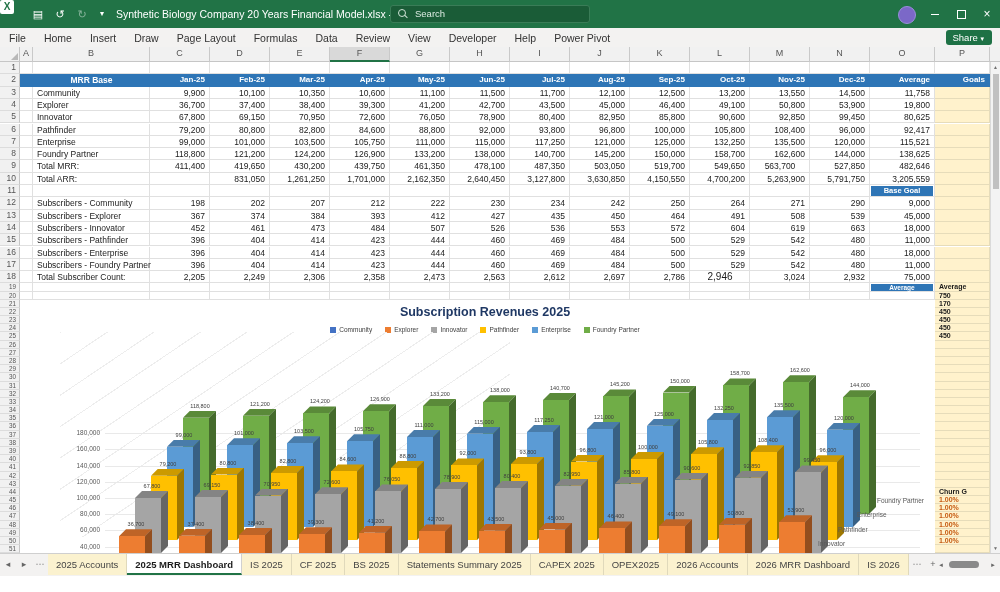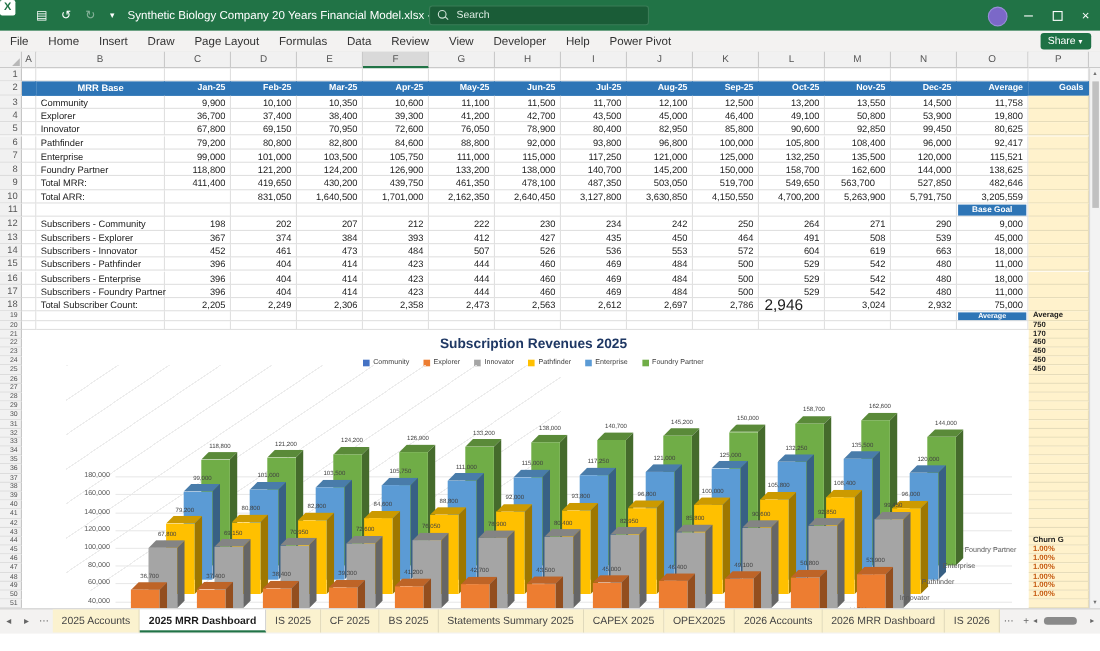--- a/index.html
+++ b/index.html
@@ -598,21 +598,21 @@
       <div style="position: absolute; left: 450px; top: 160.4px; width: 60px; height: 12.3px; box-sizing: border-box; line-height: 12.3px; font-size: 8.5px; color: rgb(27, 27, 27); text-align: right; padding: 0px 5px; white-space: nowrap; z-index: 2;">478,100</div>
       <div style="position: absolute; left: 510px; top: 160.4px; width: 60px; height: 12.3px; box-sizing: border-box; line-height: 12.3px; font-size: 8.5px; color: rgb(27, 27, 27); text-align: right; padding: 0px 5px; white-space: nowrap; z-index: 2;">487,350</div>
       <div style="position: absolute; left: 570px; top: 160.4px; width: 60px; height: 12.3px; box-sizing: border-box; line-height: 12.3px; font-size: 8.5px; color: rgb(27, 27, 27); text-align: right; padding: 0px 5px; white-space: nowrap; z-index: 2;">503,050</div>
       <div style="position: absolute; left: 630px; top: 160.4px; width: 60px; height: 12.3px; box-sizing: border-box; line-height: 12.3px; font-size: 8.5px; color: rgb(27, 27, 27); text-align: right; padding: 0px 5px; white-space: nowrap; z-index: 2;">519,700</div>
       <div style="position: absolute; left: 690px; top: 160.4px; width: 60px; height: 12.3px; box-sizing: border-box; line-height: 12.3px; font-size: 8.5px; color: rgb(27, 27, 27); text-align: right; padding: 0px 5px; white-space: nowrap; z-index: 2;">549,650</div>
       <div style="position: absolute; left: 750px; top: 160.4px; width: 60px; height: 12.3px; box-sizing: border-box; line-height: 12.3px; font-size: 8.5px; color: rgb(27, 27, 27); text-align: center; padding: 0px 5px; white-space: nowrap; z-index: 2;">563,700</div>
       <div style="position: absolute; left: 810px; top: 160.4px; width: 60px; height: 12.3px; box-sizing: border-box; line-height: 12.3px; font-size: 8.5px; color: rgb(27, 27, 27); text-align: right; padding: 0px 5px; white-space: nowrap; z-index: 2;">527,850</div>
       <div style="position: absolute; left: 870px; top: 160.4px; width: 65px; height: 12.3px; box-sizing: border-box; line-height: 12.3px; font-size: 8.5px; color: rgb(27, 27, 27); text-align: right; padding: 0px 5px; white-space: nowrap; z-index: 2;">482,646</div>
       <div style="position: absolute; left: 33px; top: 172.7px; width: 117px; height: 12.3px; box-sizing: border-box; line-height: 12.3px; font-size: 8.5px; color: rgb(27, 27, 27); text-align: left; padding: 0px 4px; white-space: nowrap; z-index: 2;">Total ARR:</div>
       <div style="position: absolute; left: 210px; top: 172.7px; width: 60px; height: 12.3px; box-sizing: border-box; line-height: 12.3px; font-size: 8.5px; color: rgb(27, 27, 27); text-align: right; padding: 0px 5px; white-space: nowrap; z-index: 2;">831,050</div>
-      <div style="position: absolute; left: 270px; top: 172.7px; width: 60px; height: 12.3px; box-sizing: border-box; line-height: 12.3px; font-size: 8.5px; color: rgb(27, 27, 27); text-align: right; padding: 0px 5px; white-space: nowrap; z-index: 2;">1,640,500</div>
+      <div style="position: absolute; left: 270px; top: 172.7px; width: 60px; height: 12.3px; box-sizing: border-box; line-height: 12.3px; font-size: 8.5px; color: rgb(27, 27, 27); text-align: right; padding: 0px 5px; white-space: nowrap; z-index: 2;">1,261,250</div>
       <div style="position: absolute; left: 330px; top: 172.7px; width: 60px; height: 12.3px; box-sizing: border-box; line-height: 12.3px; font-size: 8.5px; color: rgb(27, 27, 27); text-align: right; padding: 0px 5px; white-space: nowrap; z-index: 2;">1,701,000</div>
       <div style="position: absolute; left: 390px; top: 172.7px; width: 60px; height: 12.3px; box-sizing: border-box; line-height: 12.3px; font-size: 8.5px; color: rgb(27, 27, 27); text-align: right; padding: 0px 5px; white-space: nowrap; z-index: 2;">2,162,350</div>
       <div style="position: absolute; left: 450px; top: 172.7px; width: 60px; height: 12.3px; box-sizing: border-box; line-height: 12.3px; font-size: 8.5px; color: rgb(27, 27, 27); text-align: right; padding: 0px 5px; white-space: nowrap; z-index: 2;">2,640,450</div>
       <div style="position: absolute; left: 510px; top: 172.7px; width: 60px; height: 12.3px; box-sizing: border-box; line-height: 12.3px; font-size: 8.5px; color: rgb(27, 27, 27); text-align: right; padding: 0px 5px; white-space: nowrap; z-index: 2;">3,127,800</div>
       <div style="position: absolute; left: 570px; top: 172.7px; width: 60px; height: 12.3px; box-sizing: border-box; line-height: 12.3px; font-size: 8.5px; color: rgb(27, 27, 27); text-align: right; padding: 0px 5px; white-space: nowrap; z-index: 2;">3,630,850</div>
       <div style="position: absolute; left: 630px; top: 172.7px; width: 60px; height: 12.3px; box-sizing: border-box; line-height: 12.3px; font-size: 8.5px; color: rgb(27, 27, 27); text-align: right; padding: 0px 5px; white-space: nowrap; z-index: 2;">4,150,550</div>
       <div style="position: absolute; left: 690px; top: 172.7px; width: 60px; height: 12.3px; box-sizing: border-box; line-height: 12.3px; font-size: 8.5px; color: rgb(27, 27, 27); text-align: right; padding: 0px 5px; white-space: nowrap; z-index: 2;">4,700,200</div>
       <div style="position: absolute; left: 750px; top: 172.7px; width: 60px; height: 12.3px; box-sizing: border-box; line-height: 12.3px; font-size: 8.5px; color: rgb(27, 27, 27); text-align: right; padding: 0px 5px; white-space: nowrap; z-index: 2;">5,263,900</div>
       <div style="position: absolute; left: 810px; top: 172.7px; width: 60px; height: 12.3px; box-sizing: border-box; line-height: 12.3px; font-size: 8.5px; color: rgb(27, 27, 27); text-align: right; padding: 0px 5px; white-space: nowrap; z-index: 2;">5,791,750</div>
       <div style="position: absolute; left: 870px; top: 172.7px; width: 65px; height: 12.3px; box-sizing: border-box; line-height: 12.3px; font-size: 8.5px; color: rgb(27, 27, 27); text-align: right; padding: 0px 5px; white-space: nowrap; z-index: 2;">3,205,559</div>
@@ -704,21 +704,21 @@
       <div style="position: absolute; left: 33px; top: 271.1px; width: 117px; height: 12.3px; box-sizing: border-box; line-height: 12.3px; font-size: 8.5px; color: rgb(27, 27, 27); text-align: left; padding: 0px 4px; white-space: nowrap; z-index: 2;">Total Subscriber Count:</div>
       <div style="position: absolute; left: 150px; top: 271.1px; width: 60px; height: 12.3px; box-sizing: border-box; line-height: 12.3px; font-size: 8.5px; color: rgb(27, 27, 27); text-align: right; padding: 0px 5px; white-space: nowrap; z-index: 2;">2,205</div>
       <div style="position: absolute; left: 210px; top: 271.1px; width: 60px; height: 12.3px; box-sizing: border-box; line-height: 12.3px; font-size: 8.5px; color: rgb(27, 27, 27); text-align: right; padding: 0px 5px; white-space: nowrap; z-index: 2;">2,249</div>
       <div style="position: absolute; left: 270px; top: 271.1px; width: 60px; height: 12.3px; box-sizing: border-box; line-height: 12.3px; font-size: 8.5px; color: rgb(27, 27, 27); text-align: right; padding: 0px 5px; white-space: nowrap; z-index: 2;">2,306</div>
       <div style="position: absolute; left: 330px; top: 271.1px; width: 60px; height: 12.3px; box-sizing: border-box; line-height: 12.3px; font-size: 8.5px; color: rgb(27, 27, 27); text-align: right; padding: 0px 5px; white-space: nowrap; z-index: 2;">2,358</div>
       <div style="position: absolute; left: 390px; top: 271.1px; width: 60px; height: 12.3px; box-sizing: border-box; line-height: 12.3px; font-size: 8.5px; color: rgb(27, 27, 27); text-align: right; padding: 0px 5px; white-space: nowrap; z-index: 2;">2,473</div>
       <div style="position: absolute; left: 450px; top: 271.1px; width: 60px; height: 12.3px; box-sizing: border-box; line-height: 12.3px; font-size: 8.5px; color: rgb(27, 27, 27); text-align: right; padding: 0px 5px; white-space: nowrap; z-index: 2;">2,563</div>
       <div style="position: absolute; left: 510px; top: 271.1px; width: 60px; height: 12.3px; box-sizing: border-box; line-height: 12.3px; font-size: 8.5px; color: rgb(27, 27, 27); text-align: right; padding: 0px 5px; white-space: nowrap; z-index: 2;">2,612</div>
       <div style="position: absolute; left: 570px; top: 271.1px; width: 60px; height: 12.3px; box-sizing: border-box; line-height: 12.3px; font-size: 8.5px; color: rgb(27, 27, 27); text-align: right; padding: 0px 5px; white-space: nowrap; z-index: 2;">2,697</div>
       <div style="position: absolute; left: 630px; top: 271.1px; width: 60px; height: 12.3px; box-sizing: border-box; line-height: 12.3px; font-size: 8.5px; color: rgb(27, 27, 27); text-align: right; padding: 0px 5px; white-space: nowrap; z-index: 2;">2,786</div>
-      <div style="position: absolute; left: 690px; top: 271.1px; width: 60px; height: 12.3px; box-sizing: border-box; line-height: 12.3px; font-size: 14px; color: rgb(27, 27, 27); text-align: left; padding: 0px 5px; white-space: nowrap; z-index: 2;">2,946</div>
+      <div style="position: absolute; left: 690px; top: 271.1px; width: 60px; height: 12.3px; box-sizing: border-box; line-height: 12.3px; font-size: 10px; color: rgb(27, 27, 27); text-align: center; padding: 0px 5px; white-space: nowrap; z-index: 2;">2,946</div>
       <div style="position: absolute; left: 750px; top: 271.1px; width: 60px; height: 12.3px; box-sizing: border-box; line-height: 12.3px; font-size: 8.5px; color: rgb(27, 27, 27); text-align: right; padding: 0px 5px; white-space: nowrap; z-index: 2;">3,024</div>
       <div style="position: absolute; left: 810px; top: 271.1px; width: 60px; height: 12.3px; box-sizing: border-box; line-height: 12.3px; font-size: 8.5px; color: rgb(27, 27, 27); text-align: right; padding: 0px 5px; white-space: nowrap; z-index: 2;">2,932</div>
       <div style="position: absolute; left: 870px; top: 271.1px; width: 65px; height: 12.3px; box-sizing: border-box; line-height: 12.3px; font-size: 8.5px; color: rgb(27, 27, 27); text-align: right; padding: 0px 5px; white-space: nowrap; z-index: 2;">75,000</div>
       <div style="position: absolute; left: 871px; top: 283.9px; width: 62px; height: 7.18px; background: rgb(46, 117, 182); color: rgb(255, 255, 255); font-weight: bold; font-size: 6.5px; text-align: center; line-height: 7.18px; z-index: 2;">Average</div>
       <div style="position: absolute; left: 935px; top: 283.4px; width: 55px; height: 8.18px; box-sizing: border-box; line-height: 8.18px; font-size: 7px; color: rgb(27, 27, 27); text-align: left; padding: 0px 4px; white-space: nowrap; z-index: 2; font-weight: bold;">Average</div>
       <div style="position: absolute; left: 935px; top: 291.58px; width: 55px; height: 8.18px; box-sizing: border-box; line-height: 8.18px; font-size: 7px; color: rgb(27, 27, 27); text-align: left; padding: 0px 4px; white-space: nowrap; z-index: 2; font-weight: bold;">750</div>
       <div style="position: absolute; left: 935px; top: 299.76px; width: 55px; height: 8.18px; box-sizing: border-box; line-height: 8.18px; font-size: 7px; color: rgb(27, 27, 27); text-align: left; padding: 0px 4px; white-space: nowrap; z-index: 2; font-weight: bold;">170</div>
       <div style="position: absolute; left: 935px; top: 307.94px; width: 55px; height: 8.18px; box-sizing: border-box; line-height: 8.18px; font-size: 7px; color: rgb(27, 27, 27); text-align: left; padding: 0px 4px; white-space: nowrap; z-index: 2; font-weight: bold;">450</div>
       <div style="position: absolute; left: 935px; top: 316.12px; width: 55px; height: 8.18px; box-sizing: border-box; line-height: 8.18px; font-size: 7px; color: rgb(27, 27, 27); text-align: left; padding: 0px 4px; white-space: nowrap; z-index: 2; font-weight: bold;">450</div>
       <div style="position: absolute; left: 935px; top: 324.3px; width: 55px; height: 8.18px; box-sizing: border-box; line-height: 8.18px; font-size: 7px; color: rgb(27, 27, 27); text-align: left; padding: 0px 4px; white-space: nowrap; z-index: 2; font-weight: bold;">450</div>

